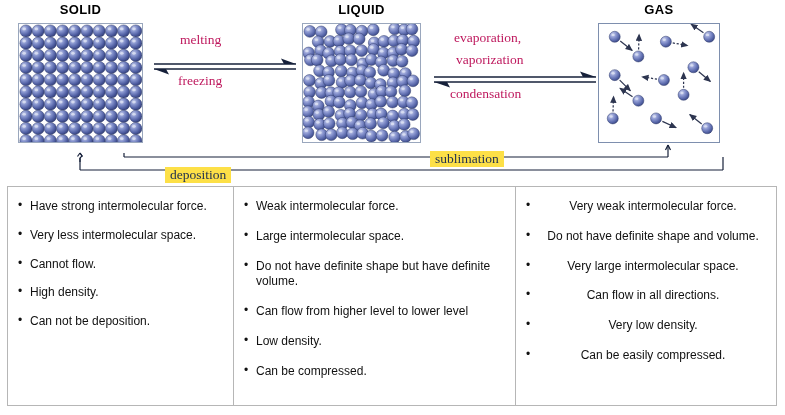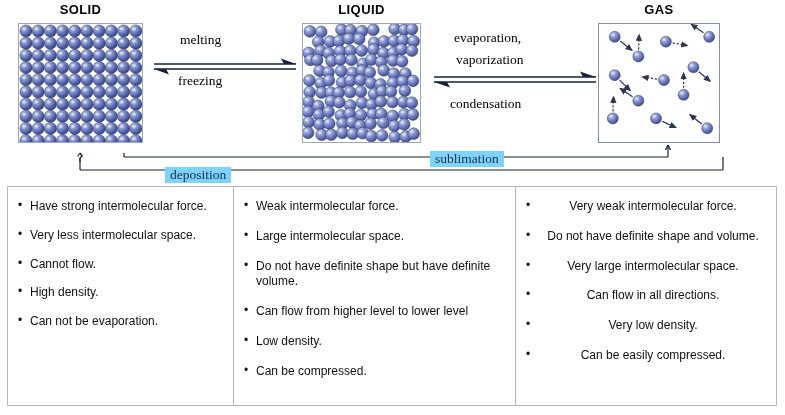--- a/index.html
+++ b/index.html
@@ -22,38 +22,38 @@
   
   .pbox{position:absolute;box-sizing:border-box;background:#ffffff;}
   #box-solid{left:18px;top:23px;width:125px;height:120px;border:1px solid #9aa7bd;}
   #box-liquid{left:302px;top:23px;width:119px;height:120px;border:1px solid #9aa7bd;}
   #box-gas{left:598px;top:23px;width:122px;height:120px;border:1px solid #7e8fae;}
   .pbox svg{display:block;width:100%;height:100%;}
 
   
   .arrow-group{position:absolute;}
   .arrow-text{
-    position:absolute;font-size:13.5px;color:#000000;white-space:nowrap;
+    position:absolute;font-size:13.5px;color:#be185d;white-space:nowrap;
     font-family:"Liberation Serif",serif;
   }
   #grp-melt{left:150px;top:28px;width:150px;height:90px;}
   #melt-top{left:30px;top:4px;}
   #melt-bottom{left:28px;top:45px;}
   #grp-evap{left:432px;top:28px;width:170px;height:96px;}
   #evap-l1{left:22px;top:2px;}
   #evap-l2{left:24px;top:24px;}
-  #evap-l3{left:18px;top:68px;}
+  #evap-l3{left:18px;top:58px;}
 
   .eq-svg{position:absolute;left:0;top:0;overflow:visible;}
 
   
   #bottom-paths{position:absolute;left:0;top:140px;width:785px;height:48px;}
   .path-text{
     position:absolute;font-size:13.5px;color:#22314f;white-space:nowrap;
-    background:#7dd3fc;padding:0 5px;font-family:"Liberation Serif",serif;
+    background:#fde047;padding:0 5px;font-family:"Liberation Serif",serif;
   }
   #txt-sublimation{left:430px;top:11px;}
   #txt-deposition{left:165px;top:27px;}
 
   
   #table{
     position:absolute;left:7px;top:186px;width:770px;height:220px;
     box-sizing:border-box;border:1px solid #b6b6b6;display:flex;background:#fff;
   }
   .col{
@@ -638,21 +638,21 @@
     <div class="path-text" id="txt-deposition">deposition</div>
   </div>
 
   <div id="table">
 
     <div class="col" id="col-solid">
       <div class="bullet">Have strong intermolecular force.</div>
       <div class="bullet">Very less intermolecular space.</div>
       <div class="bullet">Cannot flow.</div>
       <div class="bullet">High density.</div>
-      <div class="bullet">Can not be evaporation.</div>
+      <div class="bullet">Can not be deposition.</div>
     </div>
 
     <div class="col" id="col-liquid">
       <div class="bullet">Weak  intermolecular force.</div>
       <div class="bullet">Large intermolecular space.</div>
       <div class="bullet tight">Do not have definite shape but have definite volume.</div>
       <div class="bullet">Can flow from higher level to lower level</div>
       <div class="bullet">Low density.</div>
       <div class="bullet">Can  be compressed.</div>
     </div>

